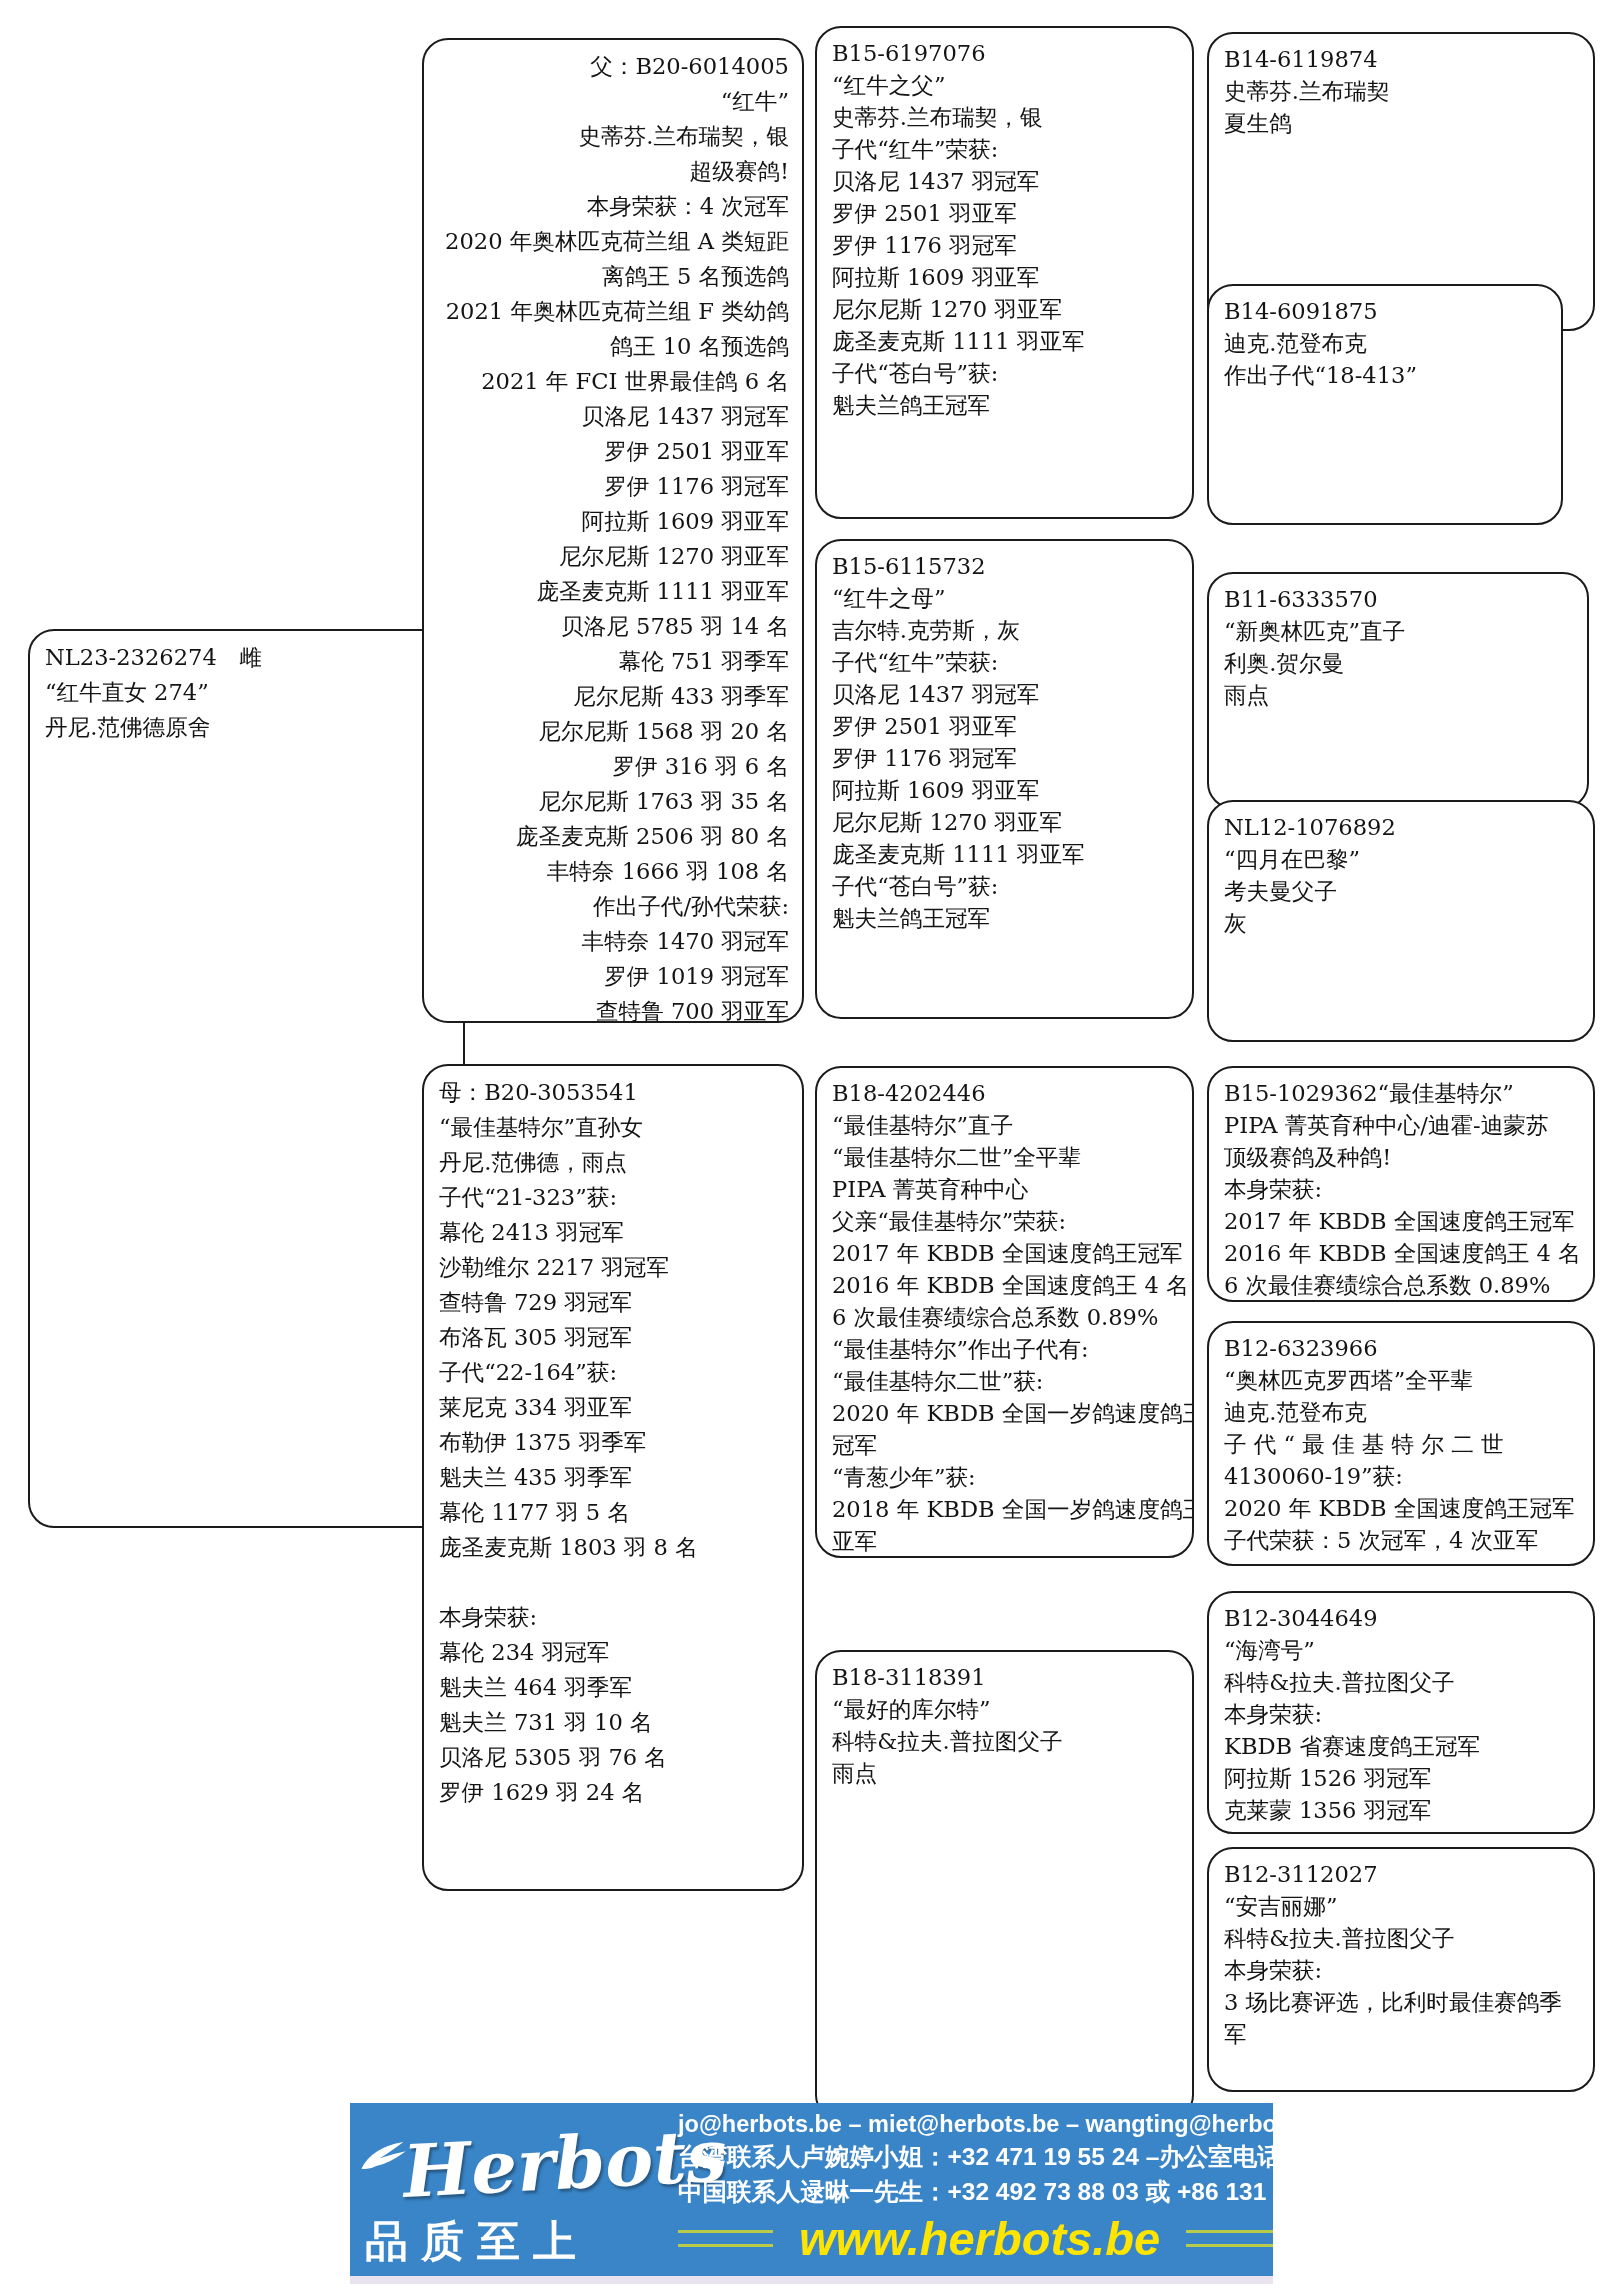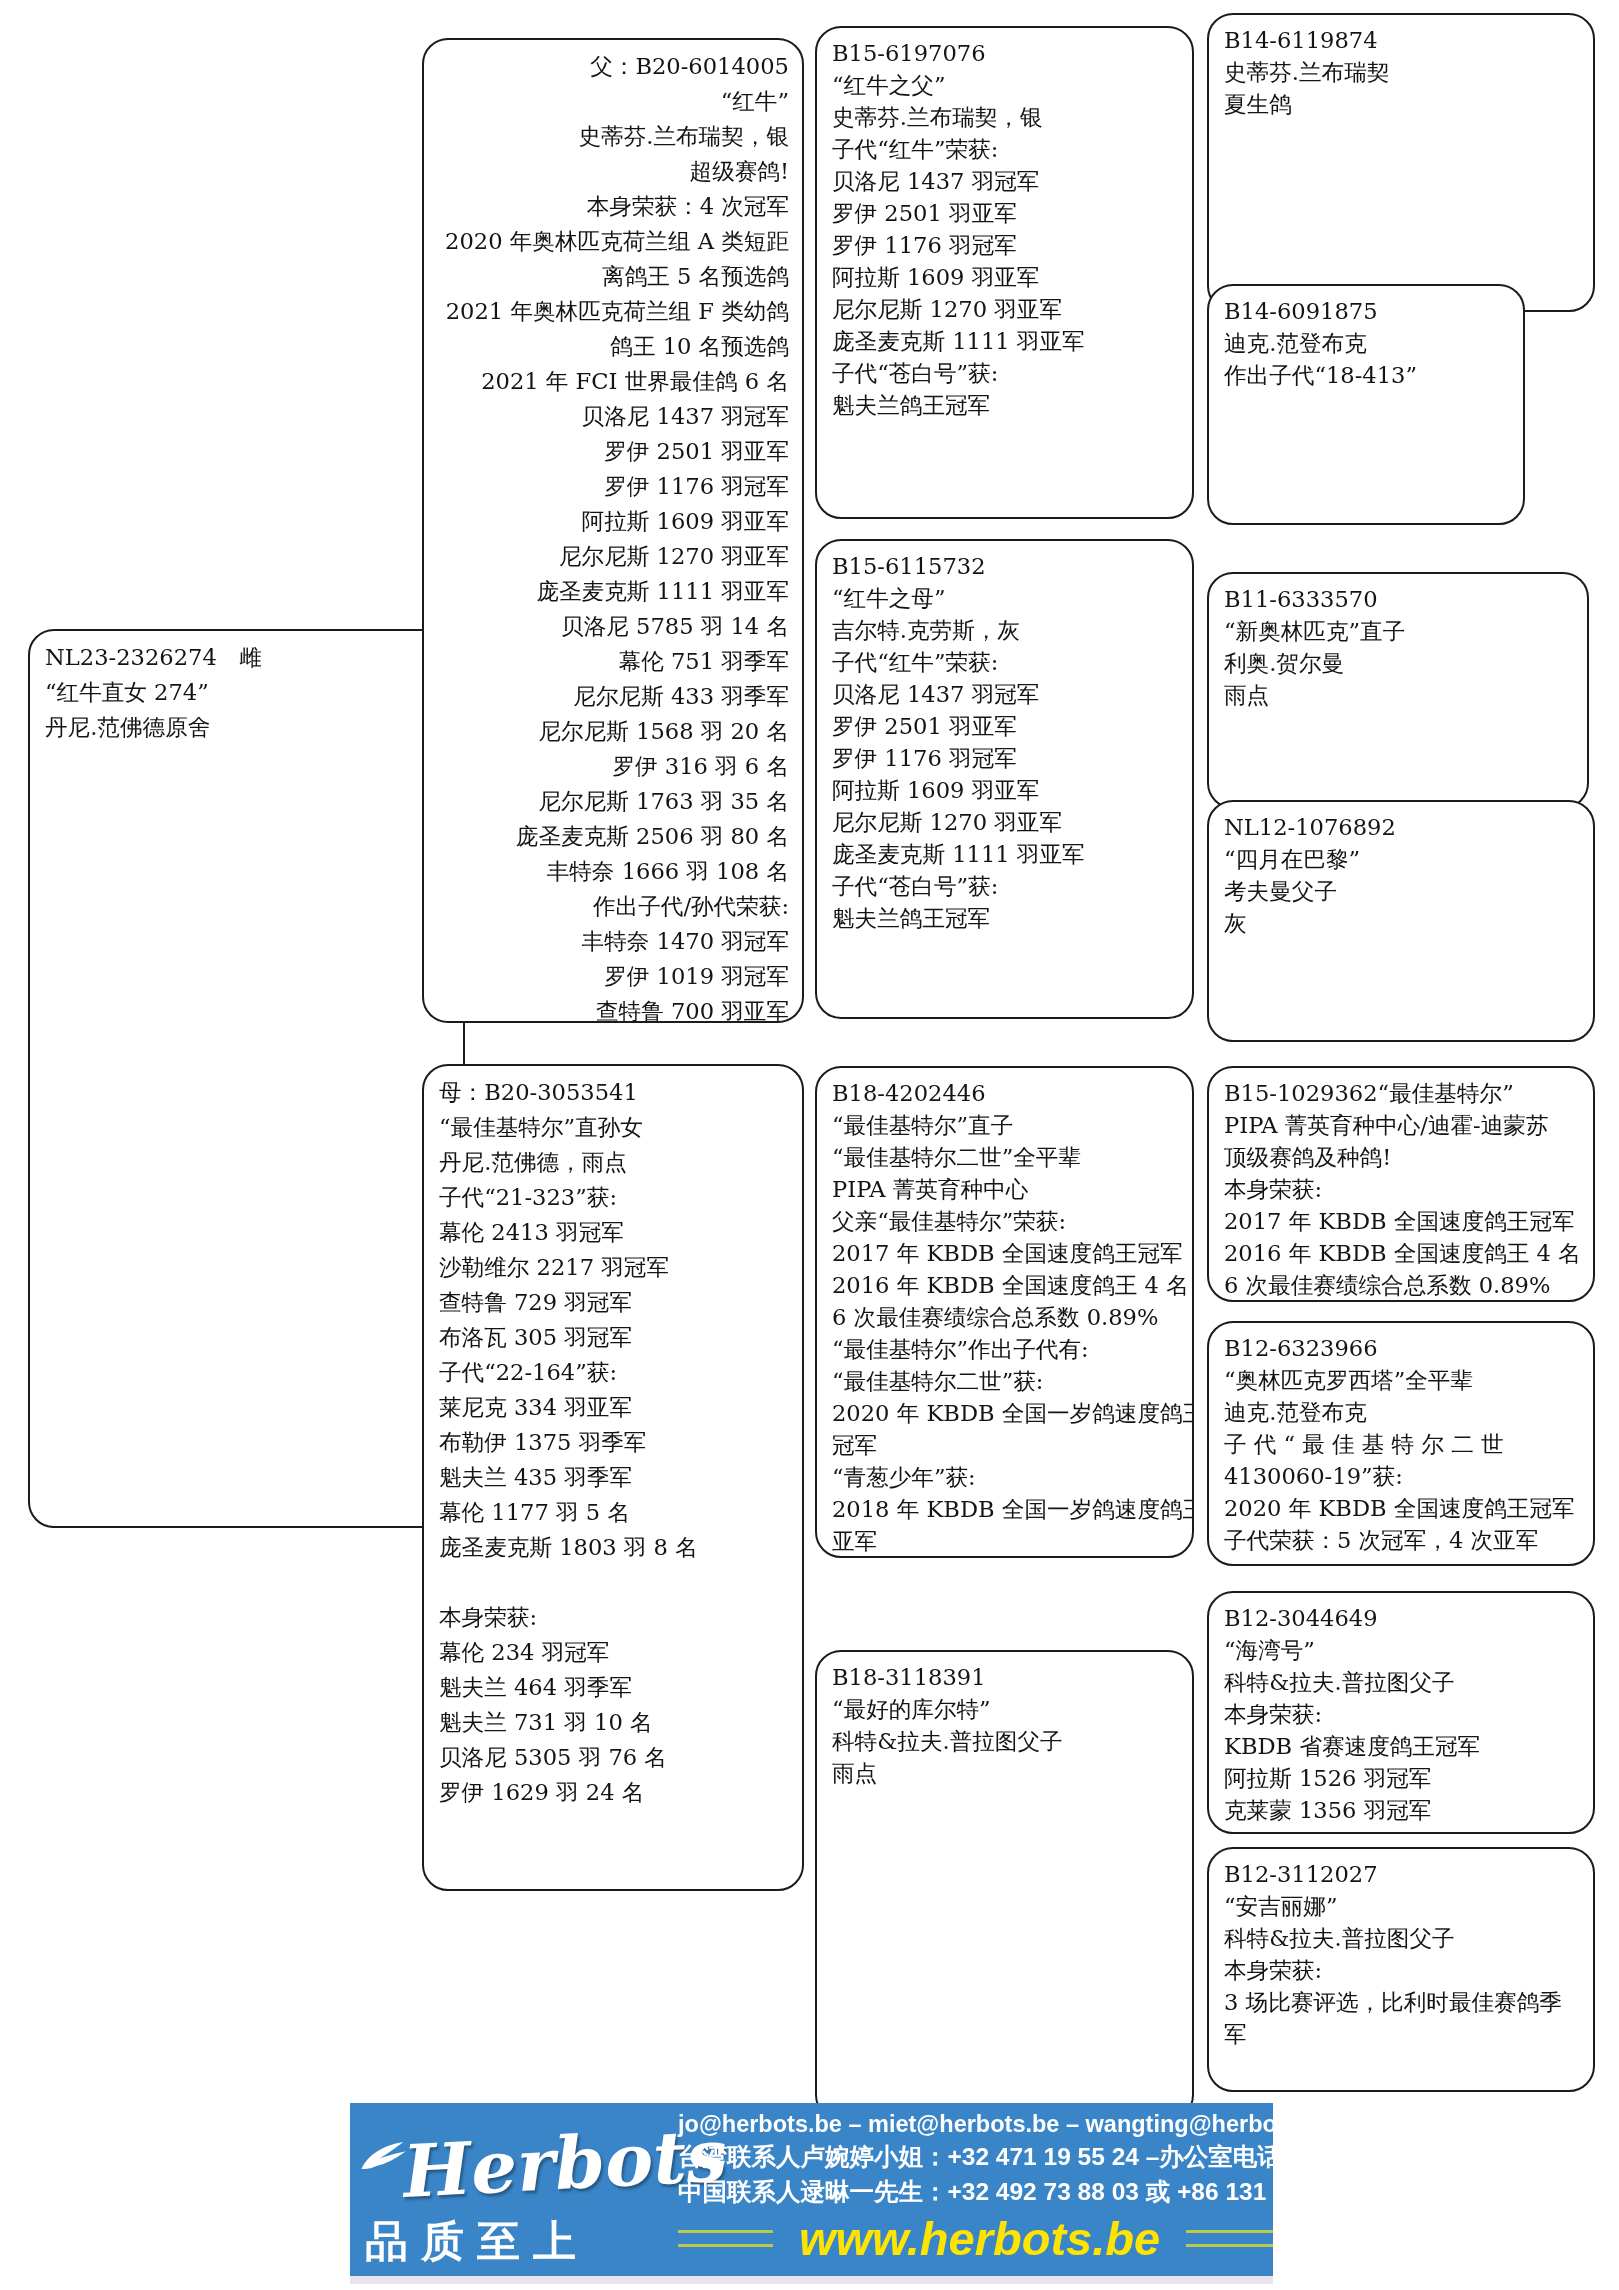--- a/index.html
+++ b/index.html
@@ -156,27 +156,27 @@
     <div class="line">亚军</div>
   </div>
 
 <div class="pbox lines lh34" style="left:815px;top:1650px;width:379px;height:471px;">
     <div class="line">B18-3118391</div>
     <div class="line">“最好的库尔特”</div>
     <div class="line">科特&amp;拉夫.普拉图父子</div>
     <div class="line">雨点</div>
   </div>
 
-<div class="pbox lines lh34" style="left:1207px;top:13px;width:388px;height:299px;">
+<div class="pbox lines lh34" style="left:1207px;top:32px;width:388px;height:299px;">
     <div class="line">B14-6119874</div>
     <div class="line">史蒂芬.兰布瑞契</div>
     <div class="line">夏生鸽</div>
   </div>
 
-<div class="pbox lines lh34" style="left:1207px;top:284px;width:318px;height:241px;">
+<div class="pbox lines lh34" style="left:1207px;top:284px;width:356px;height:241px;">
     <div class="line">B14-6091875</div>
     <div class="line">迪克.范登布克</div>
     <div class="line">作出子代“18-413”</div>
   </div>
 
 <div class="pbox lines lh34" style="left:1207px;top:548px;width:382px;height:237px;margin-top:24px;">
     <div class="line">B11-6333570</div>
     <div class="line">“新奥林匹克”直子</div>
     <div class="line">利奥.贺尔曼</div>
     <div class="line">雨点</div>

